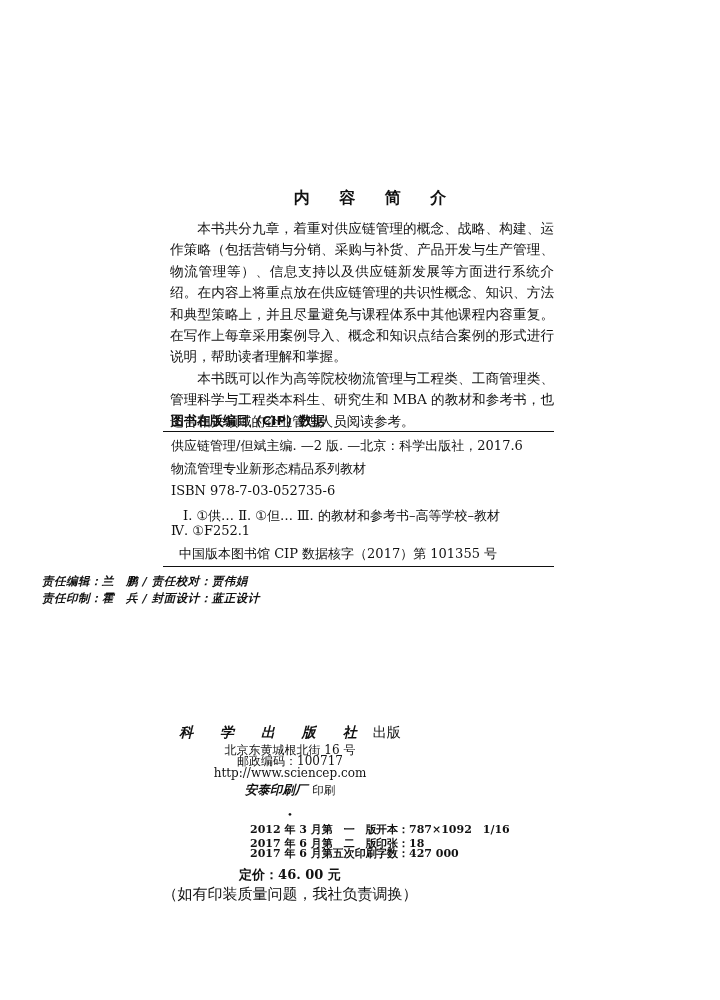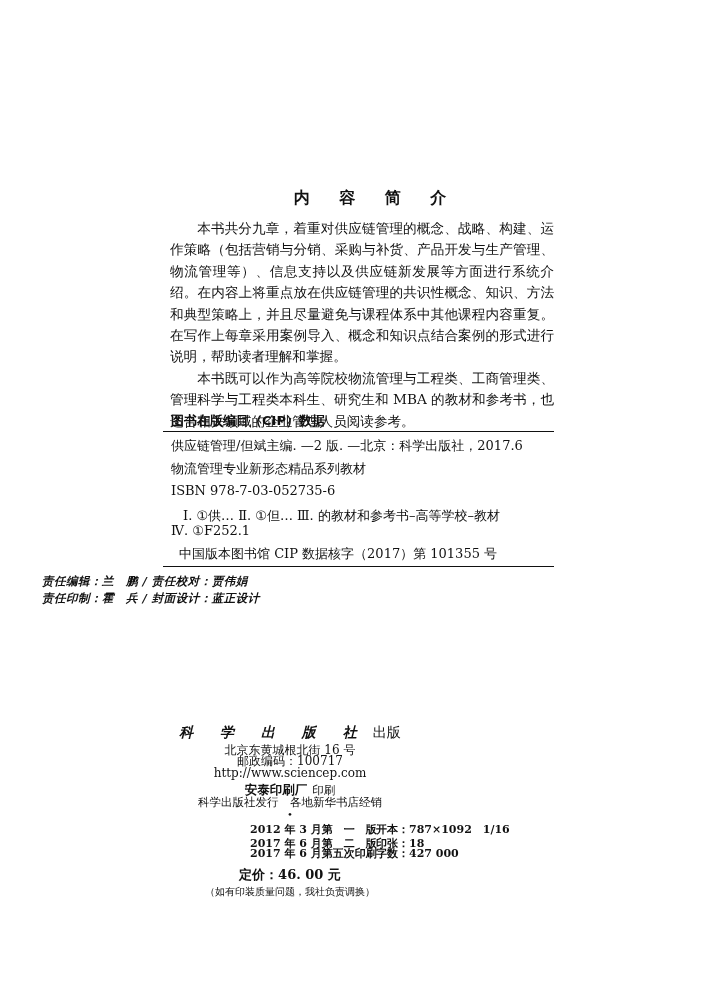--- a/index.html
+++ b/index.html
@@ -33,28 +33,28 @@
     position: absolute; left: 0; width: 720px; 
     font-family: "DejaVu Serif", "Liberation Serif", serif;
     font-size: 11.5px; font-weight: bold; font-style: italic; letter-spacing: 0.5px; padding-left: 42px;
   }
   .pub-row { position: absolute; left: 0; width: 580px; text-align: center; white-space: nowrap; }
   .pub-name {
     font-size: 14px; font-weight: bold; font-style: italic; letter-spacing: 11px;
   }
   .pub-suffix { font-family: "DejaVu Sans", "Liberation Sans", sans-serif; font-size: 14px; }
   .tiny { font-size: 12px; }
-  .printer { font-size: 12.5px; font-weight: bold; }
+  .printer { font-size: 12.5px; font-weight: bold; font-style: italic; }
   .small { font-size: 11.5px; }
   .dot { font-size: 10px; }
   .edition { position: absolute; left: 250px; font-size: 11px; font-weight: bold; white-space: nowrap; }
   .edition span { display: inline-block; }
   .ed-left { width: 126px; }
   .price { font-size: 13px; font-weight: bold; }
-  .note { font-size: 10px; text-align: center; }
+  .note { font-size: 15px; text-align: center; }
 </style>
 </head>
 <body>
 
 <div class="page">
 
   <div class="title">内 容 简 介</div>
 
   <div class="intro">
     <p>本书共分九章，着重对供应链管理的概念、战略、构建、运作策略（包括营销与分销、采购与补货、产品开发与生产管理、物流管理等）、信息支持以及供应链新发展等方面进行系统介绍。在内容上将重点放在供应链管理的共识性概念、知识、方法和典型策略上，并且尽量避免与课程体系中其他课程内容重复。在写作上每章采用案例导入、概念和知识点结合案例的形式进行说明，帮助读者理解和掌握。</p>
@@ -81,21 +81,20 @@
     <span class="pub-name">科 学 出 版 社</span>
     <span class="pub-suffix">出版</span>
   </div>
   <div class="pub-row tiny" style="top:742px">北京东黄城根北街 16 号</div>
   <div class="pub-row tiny" style="top:753px">邮政编码：100717</div>
   <div class="pub-row tiny" style="top:766px">http://www.sciencep.com</div>
   <div class="pub-row" style="top:779px">
     <span class="printer">安泰印刷厂</span>
     <span class="small">印刷</span>
   </div>
-  <div class="pub-row small" style="top:795px">科学出版社发行　各地新华书店经销</div>
   <div class="pub-row dot" style="top:809px">•</div>
 
   <div class="edition" style="top:822px">
     <span class="ed-left">2012 年 3 月第　一　版</span><span>开本：787×1092　1/16</span>
   </div>
   <div class="edition" style="top:836px">
     <span class="ed-left">2017 年 6 月第　二　版</span><span>印张：18</span>
   </div>
   <div class="edition" style="top:846px">
     <span class="ed-left">2017 年 6 月第五次印刷</span><span>字数：427 000</span>

